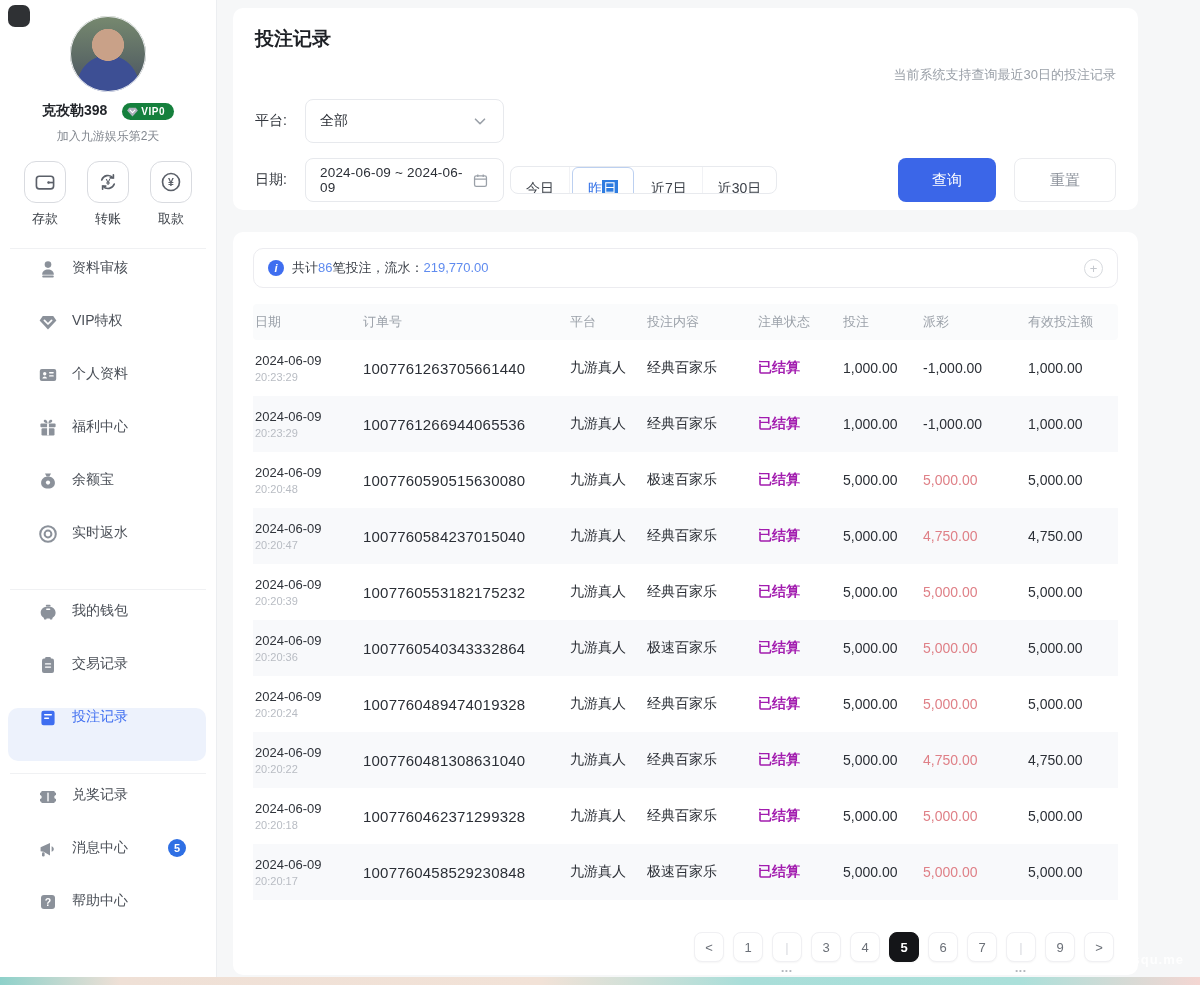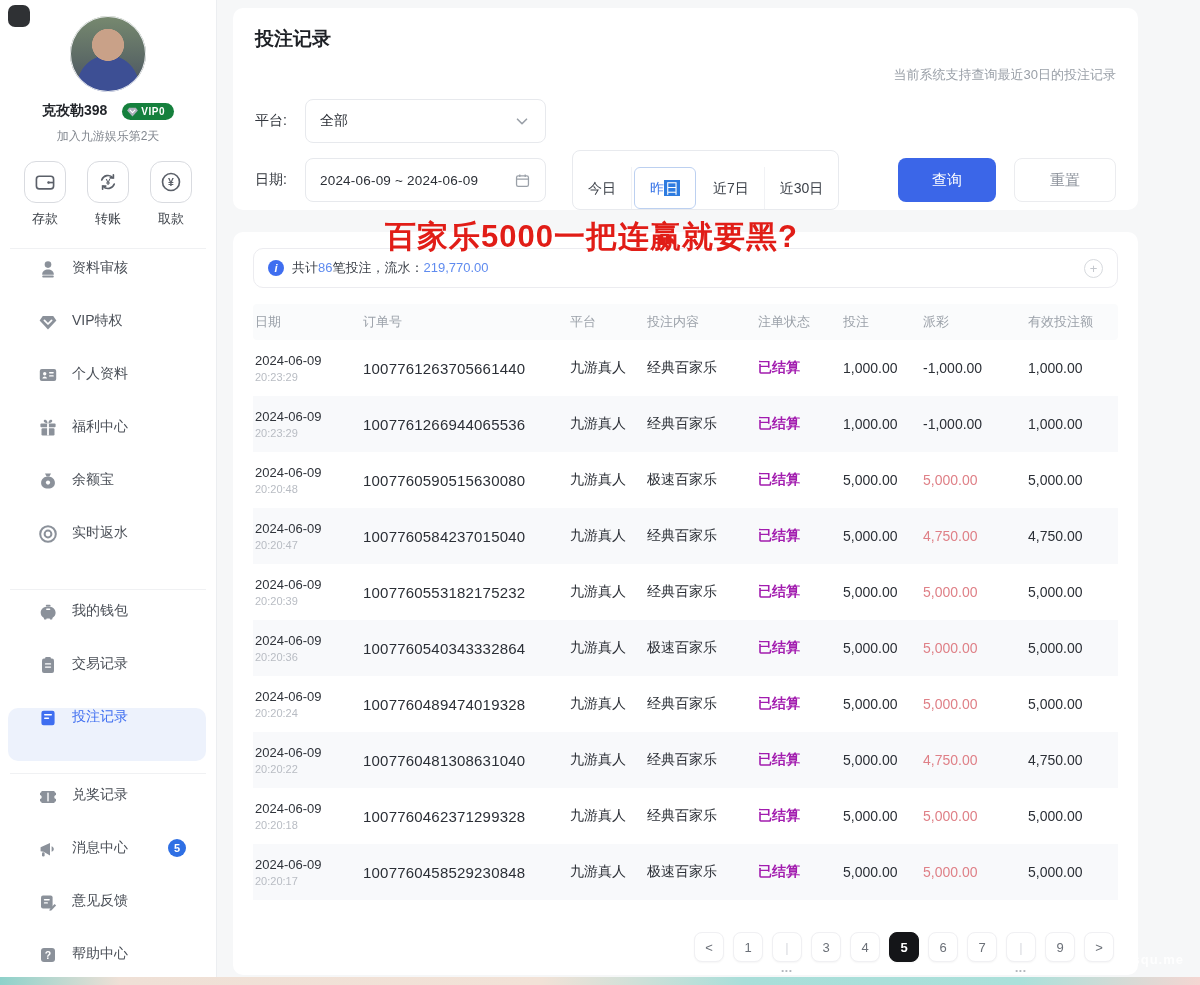--- a/index.html
+++ b/index.html
@@ -57,29 +57,29 @@
   
   .main { position:absolute; left:217px; top:0; right:0; bottom:0; background:#f6f7f8; }
   .card { position:absolute; left:16px; width:905px; background:#fff; border-radius:10px; }
   .filter-card { top:8px; height:202px; padding:18px 22px; }
   .page-title { font-size:19px; font-weight:bold; color:#1d2025; }
   .page-sub { margin-top:14px; font-size:13px; color:#9aa0a8;text-align:right; }
 
   .form-row { display:flex; align-items:center; margin-top:15px; height:44px; }
   .form-label { width:46px; font-size:14px; color:#33373e; }
   .select-box, .date-box {
-    width:241px; height:44px; border:1px solid #e7e9ed; border-radius:8px; background:#fff;
+    width:199px; height:44px; border:1px solid #e7e9ed; border-radius:8px; background:#fff;
     display:flex; align-items:center; padding:0 14px; margin-left:4px; cursor:pointer;
   }
   .select-value { font-size:14px; color:#2b2f36; }
   .box-icon { margin-left:auto; display:flex; }
   .date-text { font-size:13.5px; color:#2b2f36; letter-spacing:.2px; }
 
-  .range-group { display:flex; margin-left:26px; border:1px solid #e8eaee; border-radius:8px;
-    height:60px; align-items:flex-end; background:#fff; overflow:hidden; }
+  .range-group { display:flex; margin-left:6px; border:1px solid #e8eaee; border-radius:8px;
+    height:28px; align-items:flex-start; background:#fff; overflow:hidden; }
   .range-btn { padding:0 15px; font-size:14px; color:#3c4149; line-height:42px; cursor:pointer;
     border-right:1px solid #f1f2f5; }
   .range-btn:last-child { border-right:none; }
   .range-btn.selected { border:1px solid #bcd0f0; border-radius:6px; color:#3a76e8;
     line-height:40px; margin:0 2px; background:#fff; }
   .range-btn.selected .hl { background:#2e7ce0; color:#fff; padding:0 1px; }
 
   .filter-actions { margin-left:auto; display:flex; gap:18px; }
   .btn { height:44px; border-radius:8px; font-size:15px; display:flex; align-items:center;
     justify-content:center; cursor:pointer; }
@@ -301,31 +301,20 @@
             <path d="M13.6 7.2c1.4.6 2.2 1.5 2.2 2.8s-.8 2.2-2.2 2.8z"></path>
             <rect x="4" y="13.2" width="2.6" height="4.2" rx="1.2"></rect>
           </svg>
         </span>
         <span class="nav-label">消息中心</span>
         <span class="nav-badge">5</span>
       </div>
       <div class="nav-item">
         <span class="nav-icon">
           <svg width="20" height="20" viewBox="0 0 20 20" fill="currentColor">
-            <rect x="3" y="3.4" width="11.6" height="13.2" rx="2"></rect>
-            <rect x="5.8" y="7" width="6" height="1.4" rx=".7" fill="#fff"></rect>
-            <rect x="5.8" y="10.2" width="4.2" height="1.4" rx=".7" fill="#fff"></rect>
-            <path d="M11.8 16.9l4.8-4.8 1.5 1.5-4.8 4.8-1.9.4z"></path>
-          </svg>
-        </span>
-        <span class="nav-label">意见反馈</span>
-      </div>
-      <div class="nav-item">
-        <span class="nav-icon">
-          <svg width="20" height="20" viewBox="0 0 20 20" fill="currentColor">
             <rect x="3" y="3" width="14" height="14" rx="3"></rect>
             <text x="10" y="14.2" text-anchor="middle" font-size="10.5" font-weight="bold" fill="#fff">?</text>
           </svg>
         </span>
         <span class="nav-label">帮助中心</span>
       </div>
     </div>
 </div>
 
 <div class="main">
@@ -367,21 +356,20 @@
           <span class="range-btn">近30日</span>
         </div>
 
       <div class="filter-actions">
         <button class="btn btn-query">查询</button>
         <button class="btn btn-reset">重置</button>
       </div>
     </div>
   </div>
 
-  <div class="overlay-text">百家乐5000一把连赢就要黑?</div>
 
   <div class="card table-card">
     <div class="summary-bar">
       <span class="info-icon">i</span>
       <span class="sum-text">
         <span>共计</span><span class="blue">86</span><span>笔投注，流水：</span><span class="blue">219,770.00</span>
       </span>
       <span class="expand-icon">+</span>
     </div>
 

